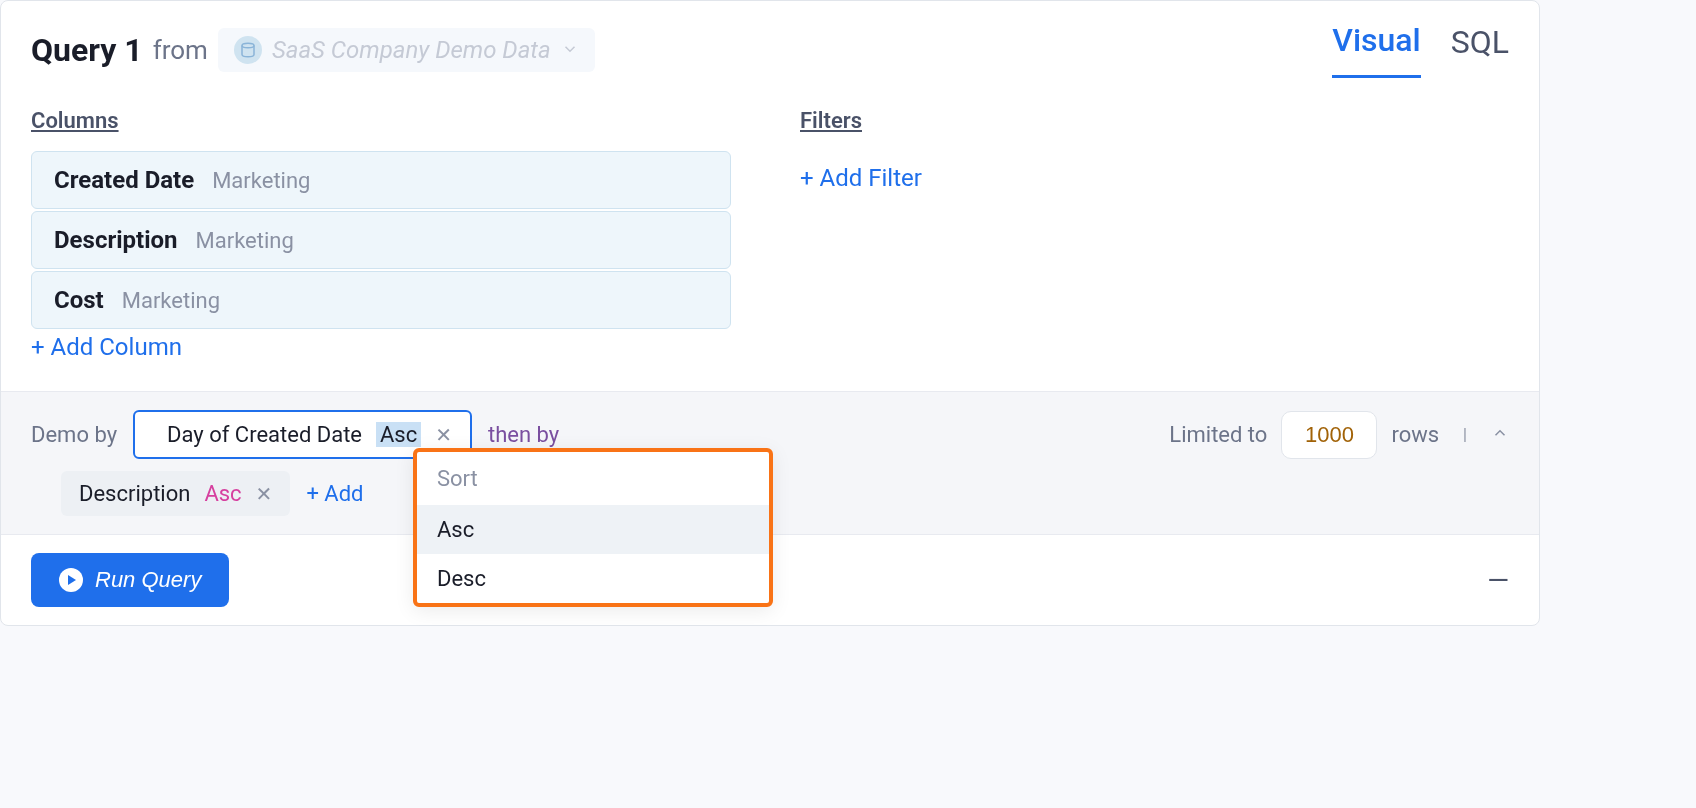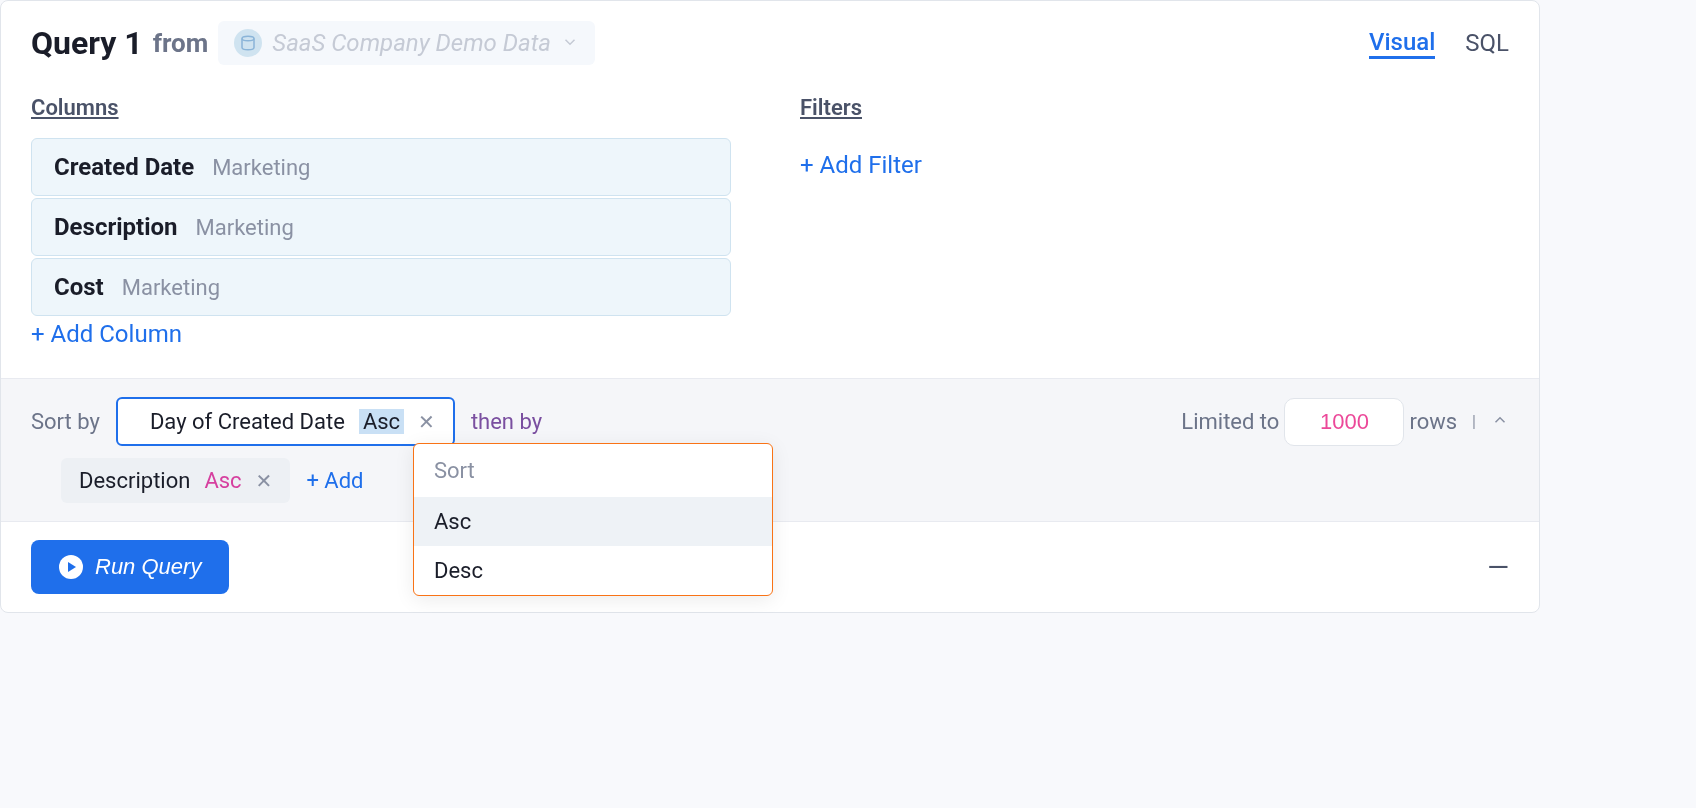--- a/index.html
+++ b/index.html
@@ -27,21 +27,21 @@
       gap: 10px;
     }
     .query-title {
       font-size: 32px;
       font-weight: 700;
       color: #1a1d29;
     }
     .from-label {
       font-size: 26px;
       color: #6c7489;
-      font-weight: 700;
+      font-weight: 400;
     }
     .connection-chip {
       display: inline-flex;
       align-items: center;
       gap: 10px;
       background: #f5f8fc;
       border-radius: 6px;
       padding: 8px 16px;
       color: #c5cad5;
       font-size: 24px;
@@ -59,23 +59,23 @@
     .connection-icon svg { width: 18px; height: 18px; }
     .chevron-down {
       color: #c5cad5;
     }
     .tabs {
       display: flex;
       gap: 30px;
       align-items: center;
     }
     .tab {
-      font-size: 24px;
+      font-size: 32px;
       color: #4a5268;
-      padding-bottom: 0;
+      padding-bottom: 16px;
       cursor: pointer;
     }
     .tab.active {
       color: #1f6feb;
       border-bottom: 3px solid #1f6feb;
       font-weight: 500;
     }
     .body {
       display: flex;
       padding: 20px 30px 30px 30px;
@@ -185,30 +185,30 @@
     }
     .add-sort {
       color: #1f6feb;
       font-size: 22px;
       cursor: pointer;
     }
     .limit-group {
       margin-left: auto;
       display: flex;
       align-items: center;
-      gap: 5px;
+      gap: 14px;
     }
     .limit-input {
-      width: 120px;
+      width: 96px;
       padding: 10px;
       font-size: 22px;
       text-align: center;
       border: 1px solid #e1e5eb;
       border-radius: 10px;
-      color: #ec4899;
+      color: #a16207;
     }
     .collapse-divider {
       color: #8a91a3;
       padding: 0 10px;
     }
     .collapse-chevron {
       color: #8a91a3;
       cursor: pointer;
     }
     .sort-row2 {
@@ -256,25 +256,25 @@
       border-bottom: 5px solid transparent;
       margin-left: 2px;
     }
     .minimize {
       color: #4a5268;
       font-size: 28px;
       cursor: pointer;
     }
     .dropdown {
       position: absolute;
-      top: 64px;
+      top: 56px;
       left: 412px;
       width: 360px;
       background: #fff;
-      border: 1px solid #f97316;
+      border: 4px solid #f97316;
       border-radius: 6px;
       box-shadow: 0 4px 20px rgba(0,0,0,0.08);
       z-index: 10;
     }
     .dropdown .dropdown-header {
       padding: 14px 20px;
       color: #8a91a3;
       font-size: 22px;
     }
     .dropdown .option {
@@ -337,21 +337,21 @@
     </div>
 
     <div class="section">
       <div class="section-title">Filters</div>
       <span class="add-filter-link">+ Add Filter</span>
     </div>
   </div>
 
   <div class="sort-bar">
     <div class="sort-row">
-      <span class="sort-label">Sort by</span>
+      <span class="sort-label">Demo by</span>
       <div class="sort-chip primary">
         <span>Day of Created Date</span>
         <span class="dir">Asc</span>
         <span class="close">✕</span>
       </div>
       <span class="then-by">then by</span>
 
       <div class="limit-group">
         <span class="sort-label">Limited to</span>
         <input class="limit-input" value="1000" style="">

